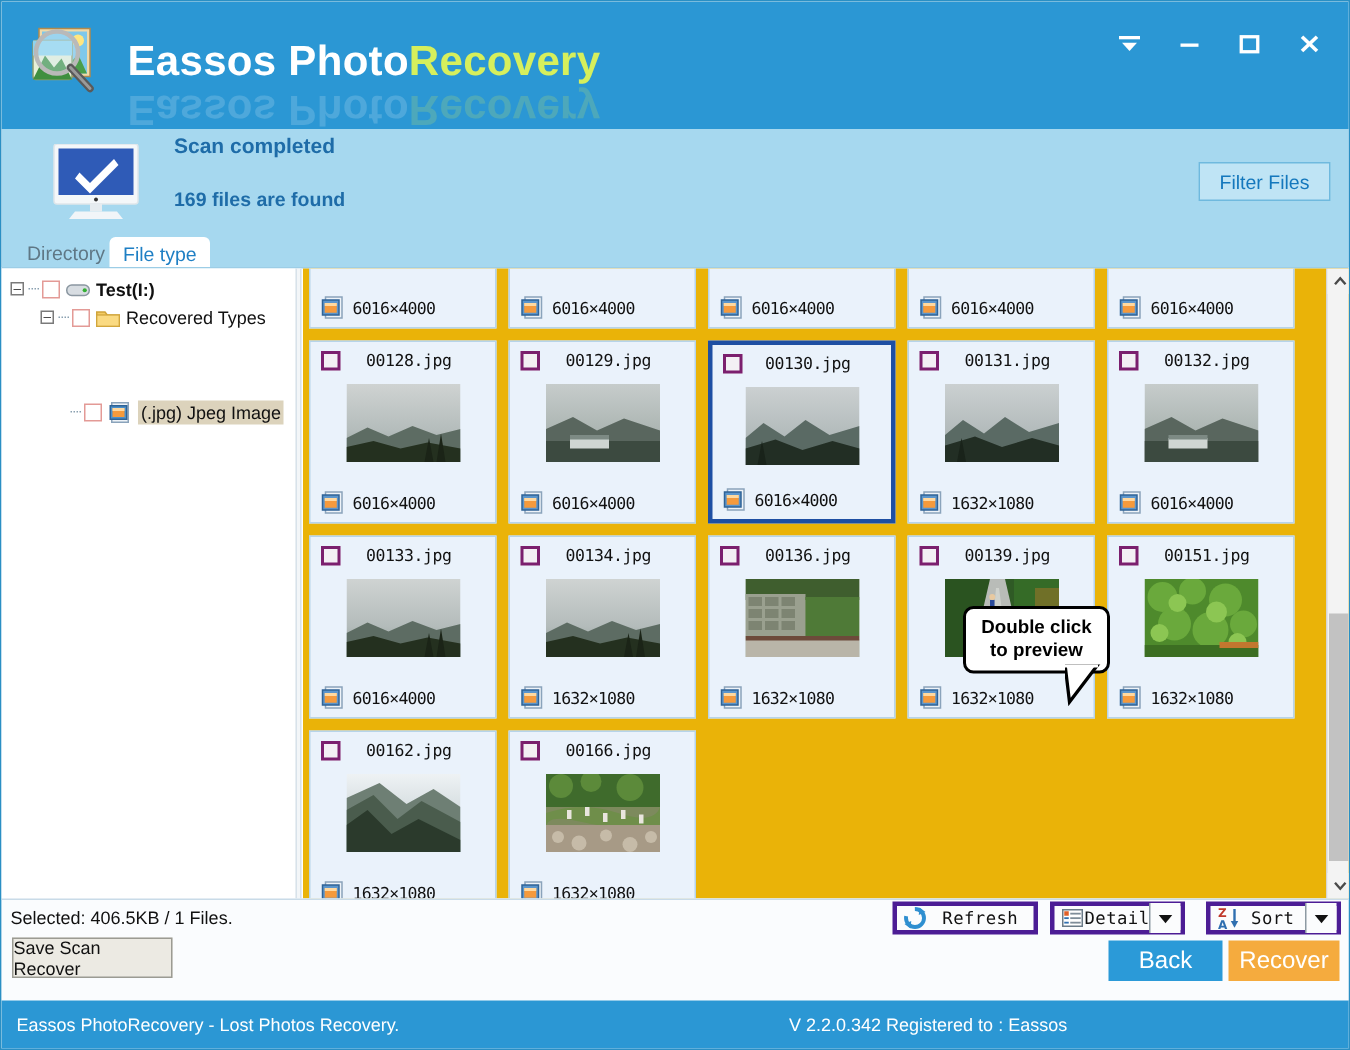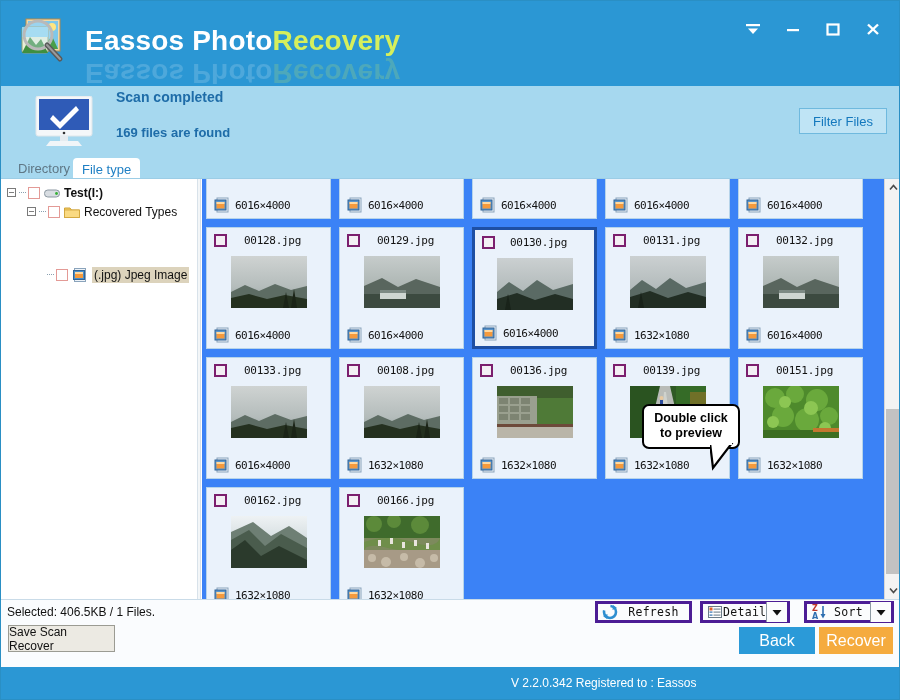--- a/index.html
+++ b/index.html
@@ -100,21 +100,21 @@
     position:absolute;left:0;top:0;width:196px;height:420px;
     background:#ffffff;overflow:hidden;
   }
   .splitter{
     position:absolute;left:196px;top:0;width:4px;height:420px;
     background:#f3f6f8;border-left:1px solid #d8e2ea;border-right:1px solid #d8e2ea;
     box-sizing:border-box;cursor:col-resize;
   }
   .grid-panel{
     position:absolute;left:201px;top:0;width:699px;height:420px;
-    background:#3b82f6;overflow:hidden;
+    background:#eab308;overflow:hidden;
   }
 
   
   .tree{position:absolute;left:0;top:4px;width:196px;font-size:12px;color:#111;}
   .tnode{position:relative;height:19px;display:flex;align-items:center;white-space:nowrap;}
   .tnode.lvl0{padding-left:6px;}
   .tnode.lvl1{padding-left:26px;}
   .tnode.lvl2{padding-left:46px;margin-top:44px;}
   .expander{
     width:9px;height:9px;border:1px solid #7a7a7a;background:#fff;
@@ -226,21 +226,21 @@
   }
   #back-button{left:738px;background:#2b9ad8;}
   #recover-button{left:818px;width:74px;background:#f5ab3e;}
 
   
   .bottombar{
     position:absolute;left:0;top:666px;width:900px;height:34px;
     background:#2b97d4;
   }
   .bb-left{position:absolute;left:10px;top:9px;font-size:12px;color:#ffffff;}
-  .bb-right{position:absolute;left:510px;top:9px;font-size:12px;color:#ffffff;}
+  .bb-right{position:absolute;left:525px;top:9px;font-size:12px;color:#ffffff;}
 </style>
 </head>
 <body>
 
 <div class="app">
 
   <div class="titlebar">
     <div class="logo">
       <svg width="62" height="56" viewBox="0 0 62 56">
         <rect x="12" y="4" width="34" height="32" fill="#f0d9a8" stroke="#b08a4e" stroke-width="1"></rect>
@@ -578,21 +578,21 @@
                       <rect x="1" y="3" width="11" height="10" fill="#5b95cc" stroke="#2f6396" stroke-width="1"></rect>
                       <rect x="2.5" y="5" width="8" height="6.5" fill="#f59a3c"></rect>
                       <rect x="2.5" y="5" width="8" height="2" fill="#ffd9a0"></rect>
                     </svg></span>
                   <span class="dims">6016×4000</span>
                 </div>
               </div>
               <div class="cell">
                 <div class="cell-top">
                   <span class="cell-check"></span>
-                  <span class="cell-name">00108.jpg</span>
+                  <span class="cell-name">00134.jpg</span>
                 </div>
                 <div class="thumb"><svg width="76" height="52" viewBox="0 0 76 52">
                     <defs>
                       <linearGradient id="g2" x1="0" y1="0" x2="0" y2="1">
                         <stop offset="0" stop-color="#cfd3d2"></stop>
                         <stop offset="0.6" stop-color="#b4bcbb"></stop>
                         <stop offset="1" stop-color="#8d9a95"></stop>
                       </linearGradient>
                     </defs>
     <rect width="76" height="52" fill="url(#g2)"></rect>
@@ -854,16 +854,17 @@
       <svg width="10" height="7" viewBox="0 0 10 7">
           <polygon points="0.5,1 9.5,1 5,6.5" fill="#111"></polygon>
         </svg>
     </span>
   </div>
 
   <div class="big-btn" id="back-button">Back</div>
   <div class="big-btn" id="recover-button">Recover</div>
 
   <div class="bottombar">
+    <div class="bb-left">Eassos PhotoRecovery - Lost Photos Recovery.</div>
     <div class="bb-right">V 2.2.0.342  Registered to : Eassos</div>
   </div>
 
 </div>
 
 </body></html>

